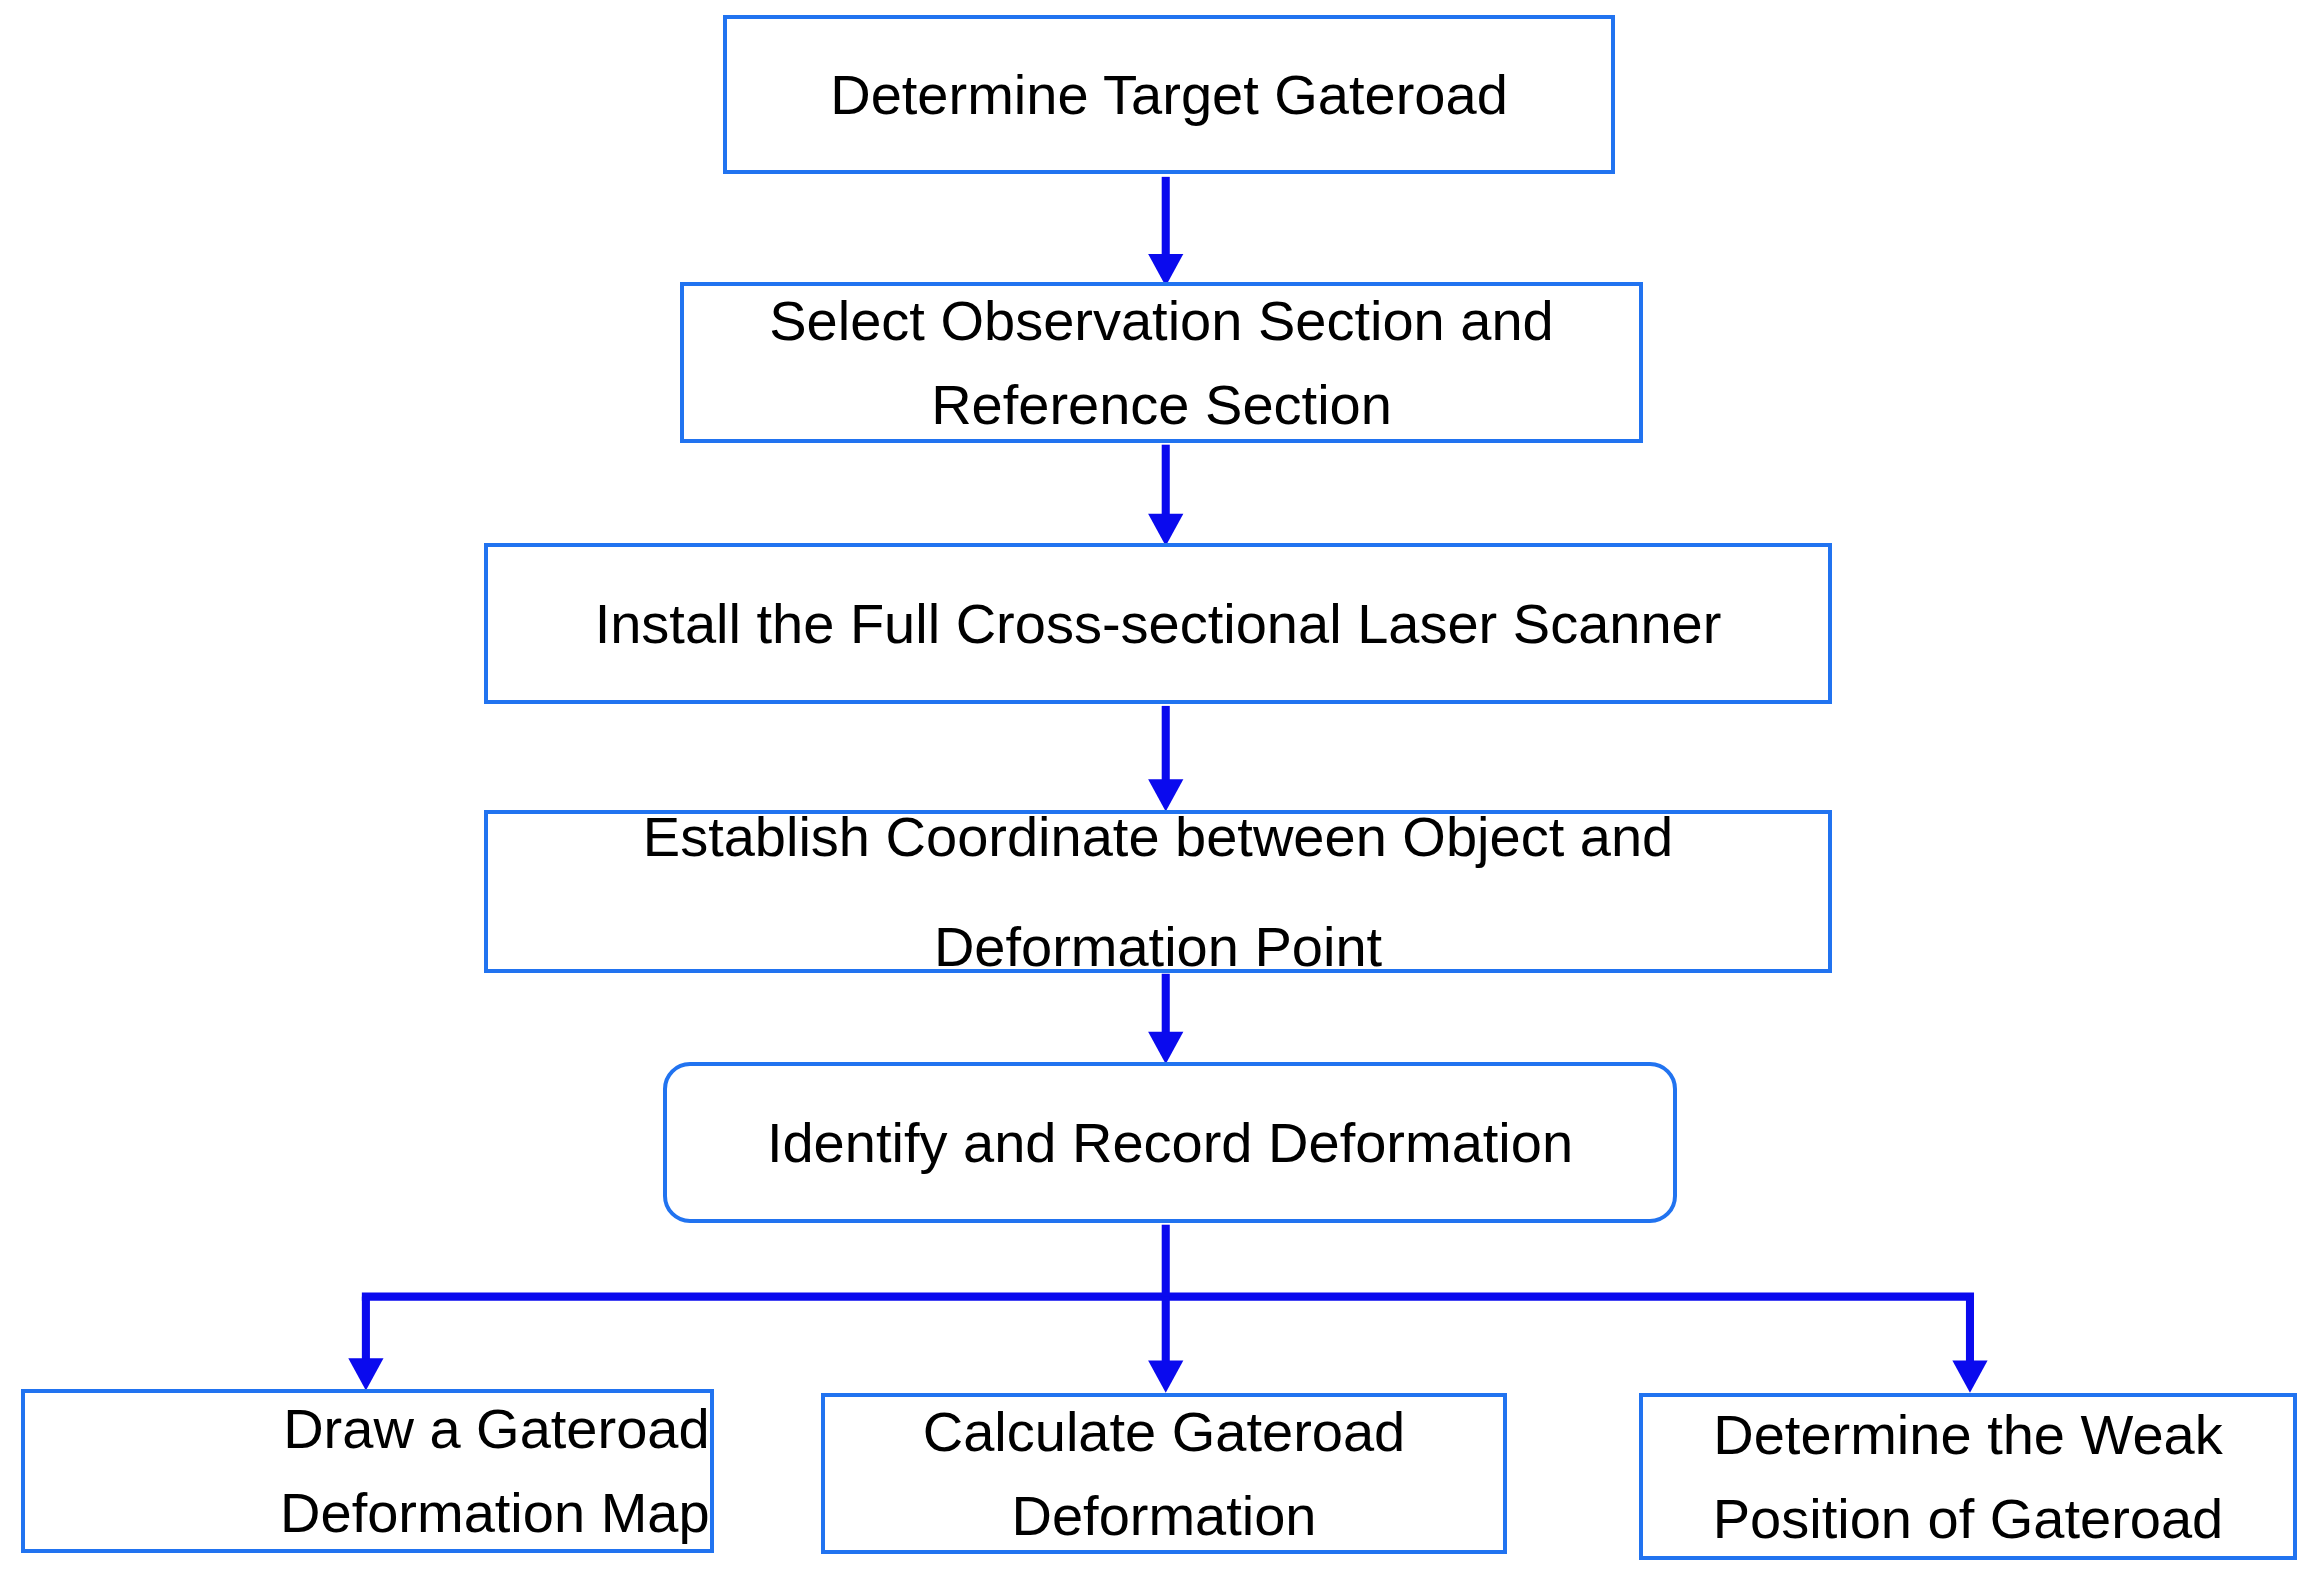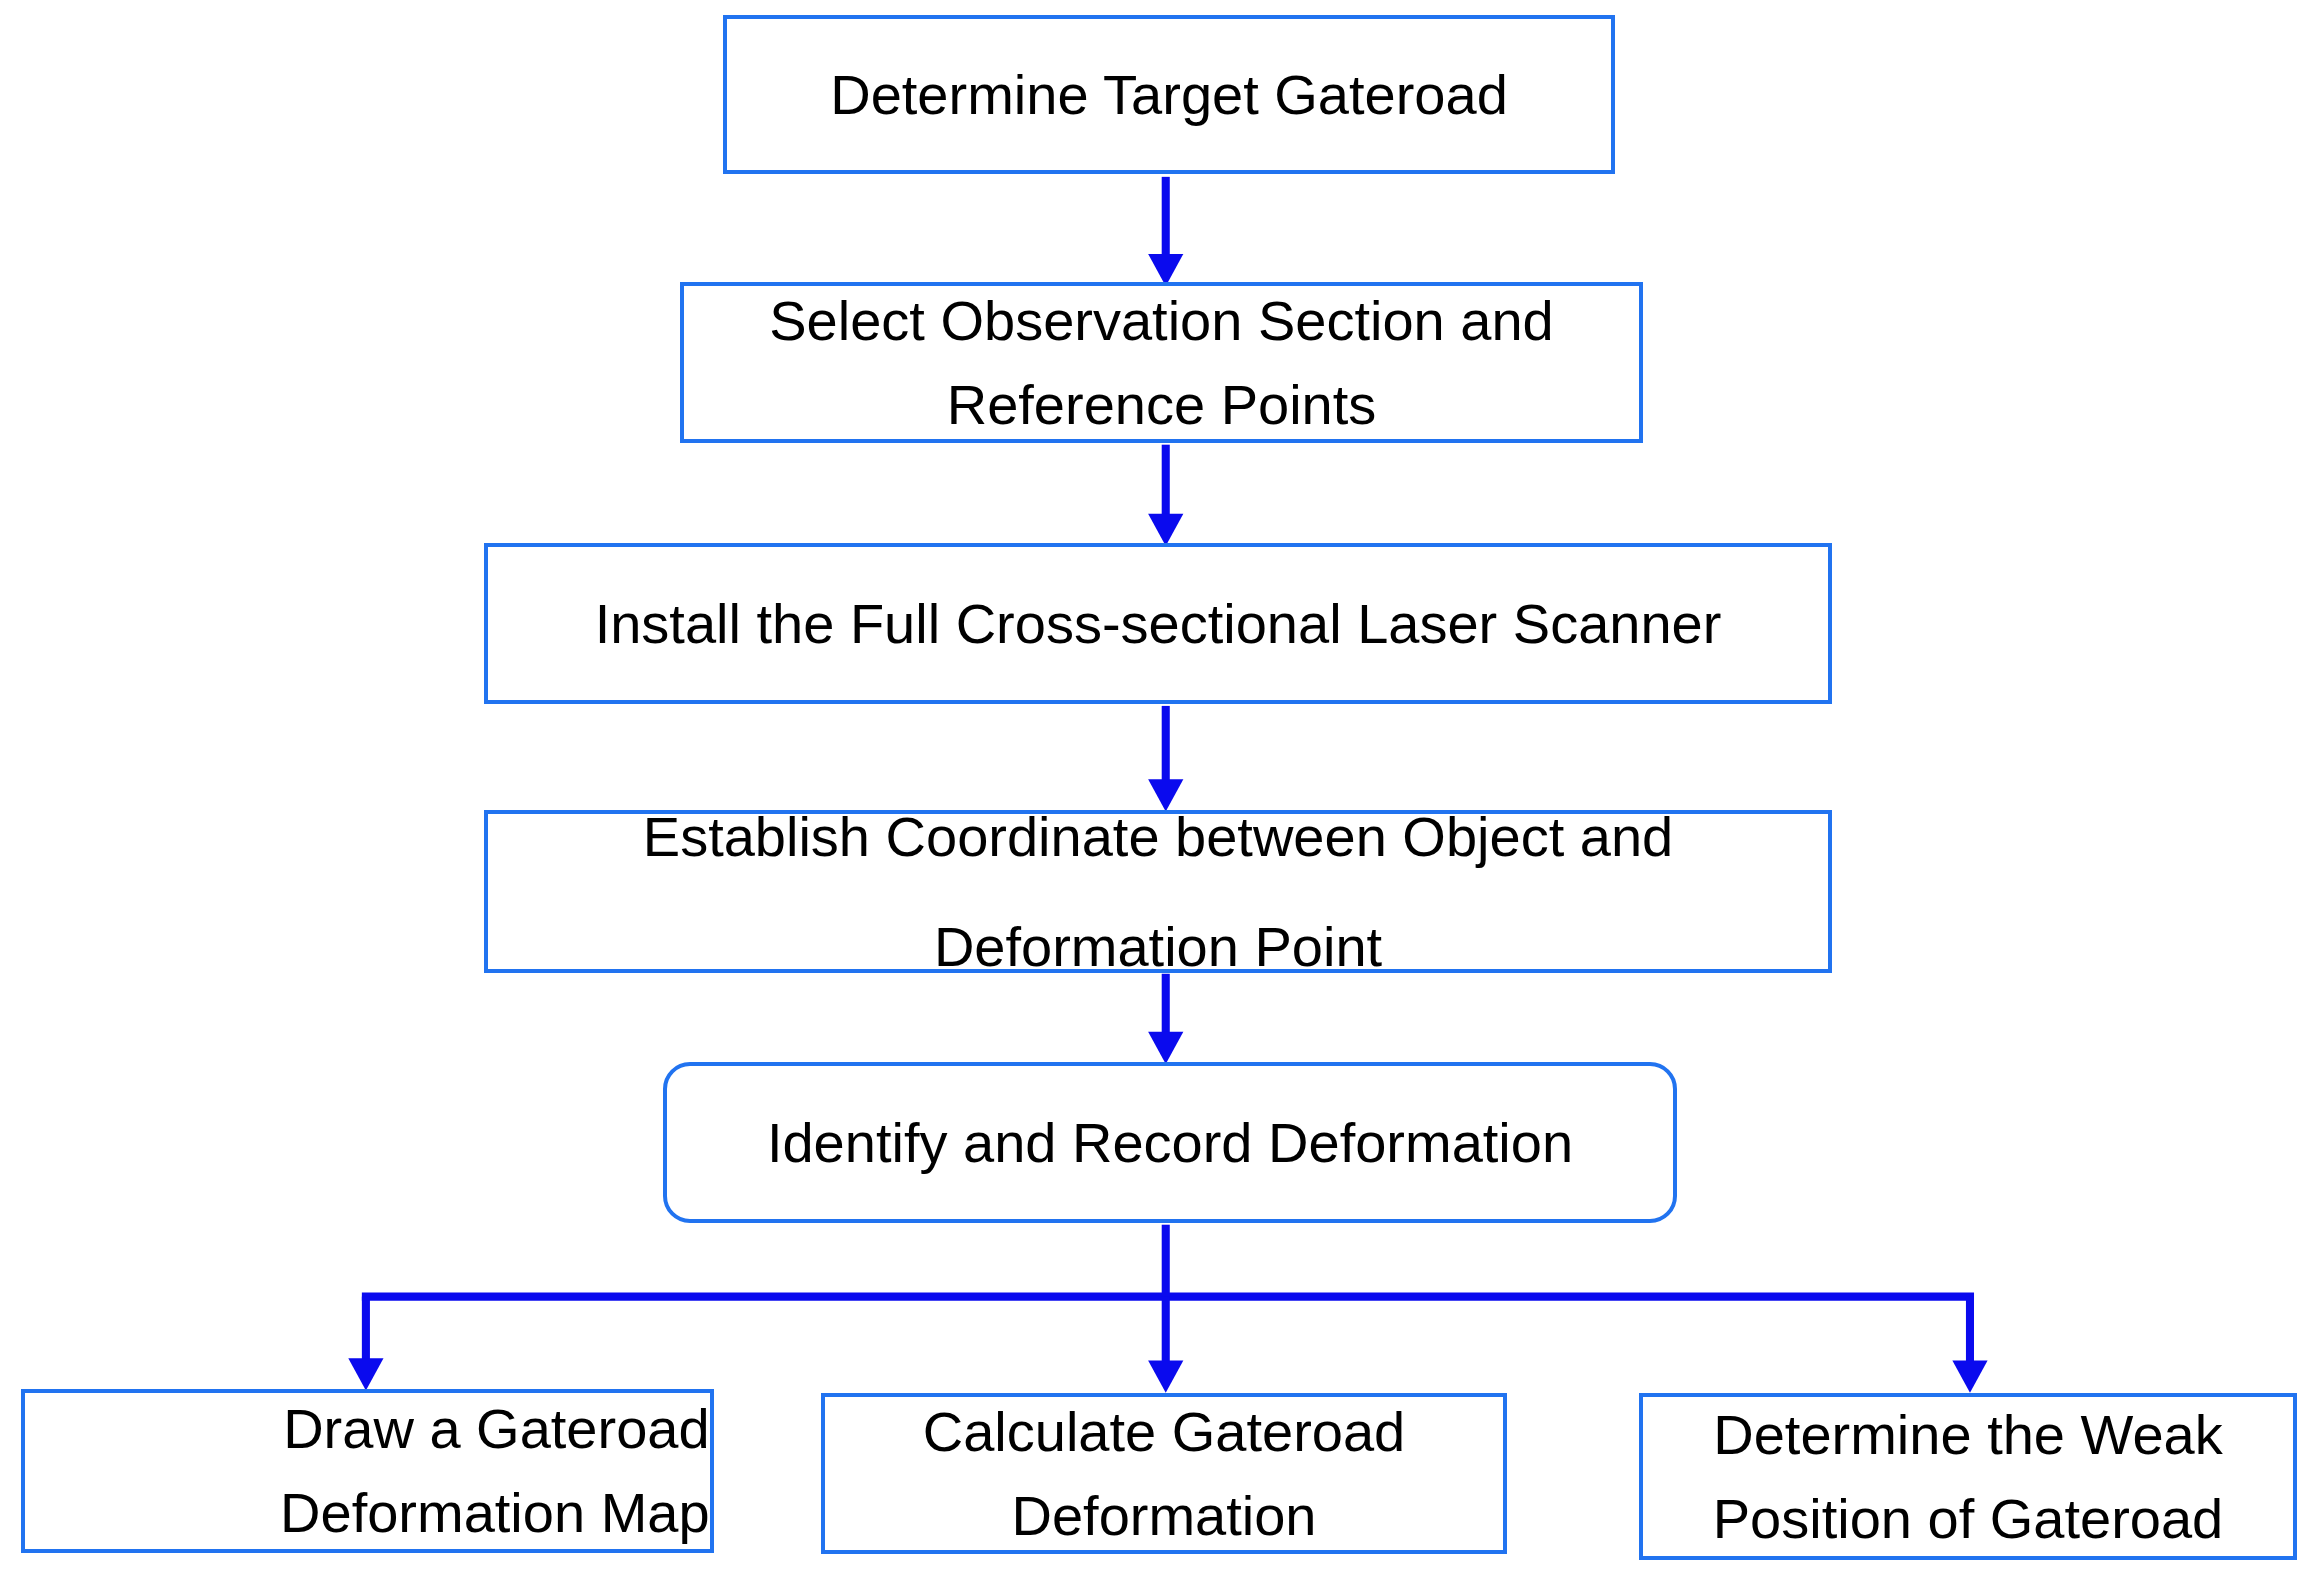--- a/index.html
+++ b/index.html
@@ -113,21 +113,21 @@
       <polygon class="arrow-head" points="2660,1854 2708,1854 2684,1898"></polygon>
     </g>
   </svg>
 
   <div class="flow-node n1">
     <span class="line">Determine Target Gateroad</span>
   </div>
 
   <div class="flow-node n2">
     <span class="line">Select Observation Section and</span>
-    <span class="line">Reference Points</span>
+    <span class="line">Reference Section</span>
   </div>
 
   <div class="flow-node n3">
     <span class="line">Install the Full Cross-sectional Laser Scanner</span>
   </div>
 
   <div class="flow-node n4">
     <span class="line">Establish Coordinate between Object and</span>
     <span class="line">Deformation Point</span>
   </div>

